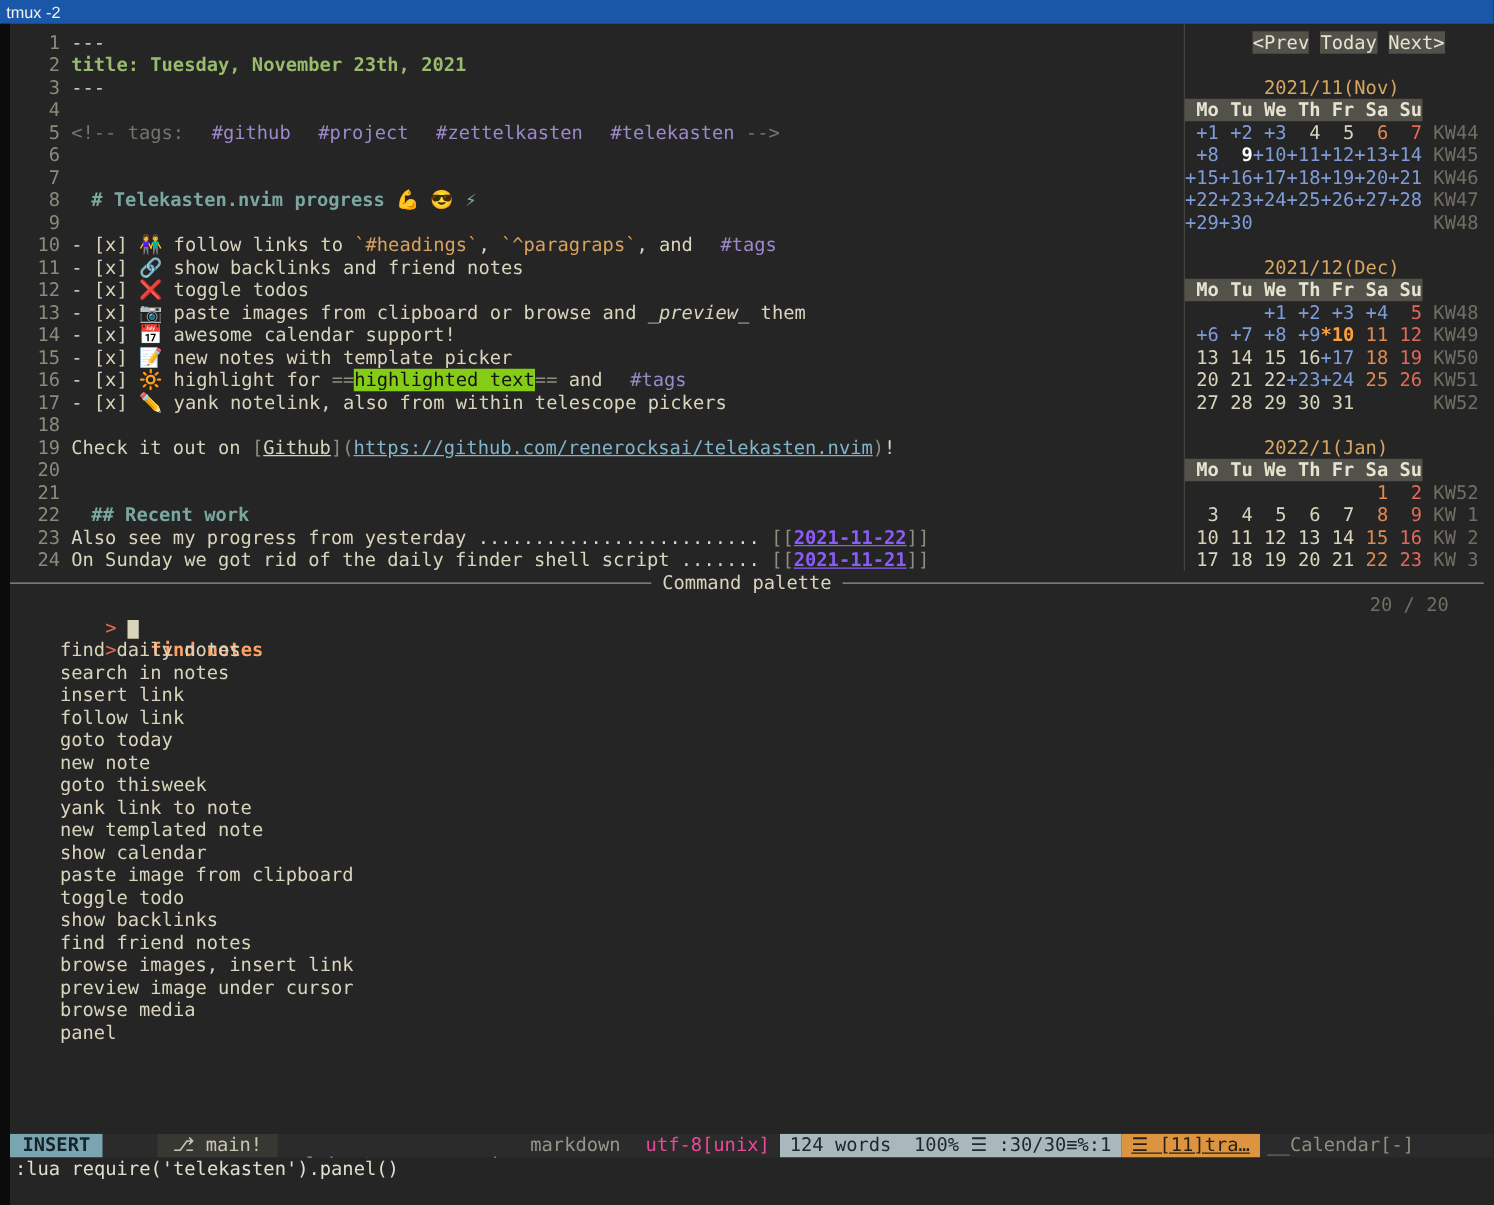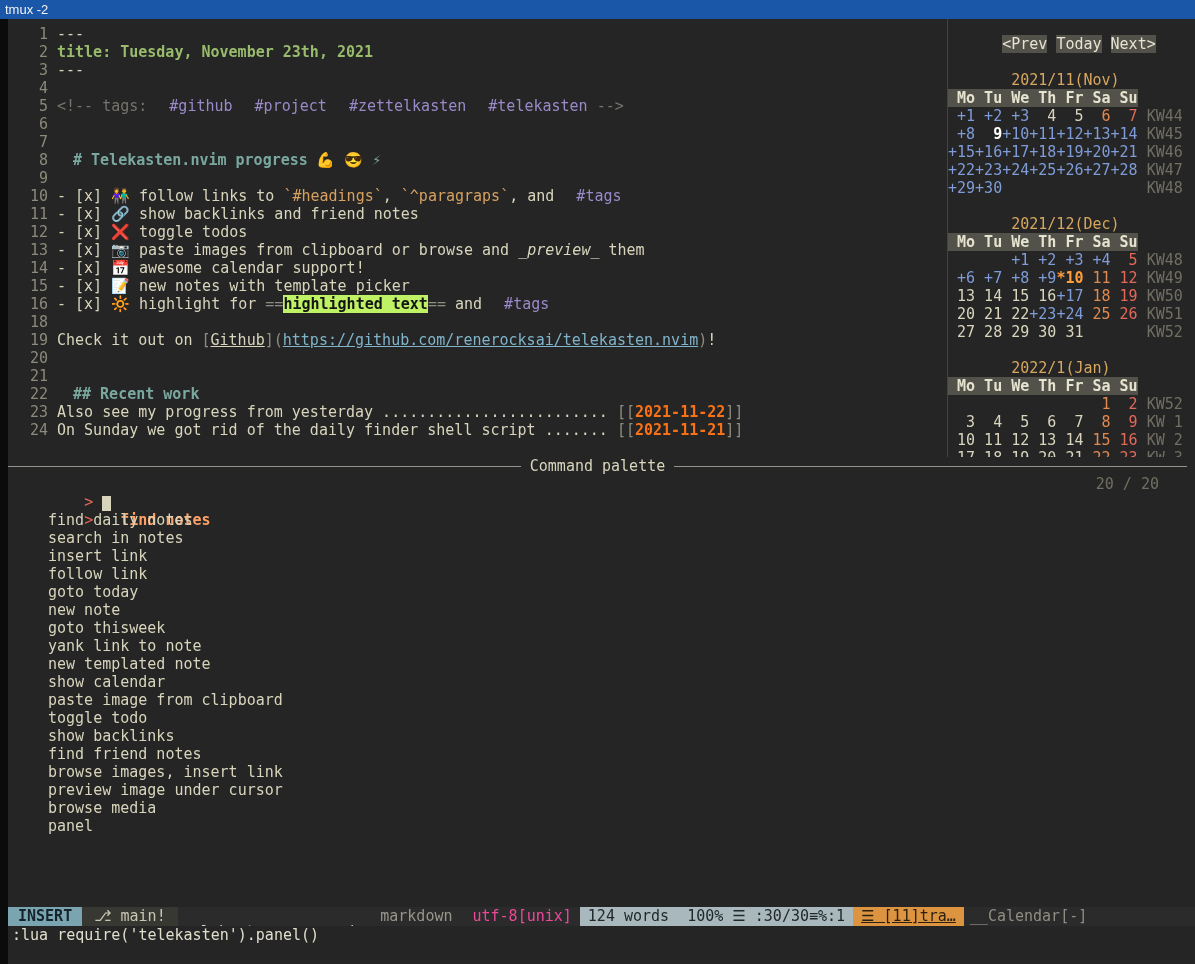--- a/index.html
+++ b/index.html
@@ -30,26 +30,26 @@
   .editor{ flex:1; padding:6px 0 0 4px; overflow:hidden; }
   .ed-row{ height:18px; line-height:18px; white-space:pre; }
   .lnum{ display:inline-block; width:36px; text-align:right; margin-right:9px; color:var(--lnum); }
   .tk-fg{ color:var(--fg); }
   .tk-title{ color:#98BB6C; font-weight:bold; }
   .tk-cm{ color:#75736B; }
   .tk-tag{ color:#9B8AC9;margin-left:13px; }
   .tk-h1{ color:#7AA89F; font-weight:bold;margin-left:16px; }
   .tk-code{ color:#D7A15F; }
   .tk-punct{ color:#8F8D7F; }
-  .tk-hl{ background:#bef264; color:#141414; font-weight:bold; }
+  .tk-hl{ background:#84cc16; color:#141414; font-weight:normal; }
   .tk-em{ font-style:italic; }
   .tk-link{ text-decoration:underline; }
   .tk-url{ color:#7FB4CA; text-decoration:underline; }
-  .tk-date{ color:#f97316; font-weight:bold; }
-  .calendar{ width:248px; border-left:1px solid #454540; padding-top:16px; overflow:hidden; }
+  .tk-date{ color:#8b5cf6; font-weight:bold; text-decoration:underline; }
+  .calendar{ width:248px; border-left:1px solid #454540; padding-top:6px; overflow:hidden; }
   .cal-row{ height:18px; line-height:18px; white-space:pre; }
   .cal-btn{ background:#52514A; color:#E6E4D0; }
   .cal-title{ color:#D7A65F; }
   .cal-head{ background:#52514A; color:#E6E4D0; font-weight:bold; }
   .cal-b{ color:#7E9CD8; }
   .cal-f{ color:var(--fg); }
   .cal-sa{ color:#E08A50; }
   .cal-su{ color:#E2695A; }
   .cal-t{ color:#FF9E3B; font-weight:bold; }
   .cal-w{ color:#FFFFFF; font-weight:bold; }
@@ -62,21 +62,21 @@
   .pal-prompt{ position:relative; height:18px; line-height:18px; padding-left:4px; white-space:pre; }
   .pal-caret{ color:#E46855; }
   .cursor{ display:inline-block; width:9px; height:15px; background:#D8D5BC; margin-left:9px; vertical-align:text-bottom; }
   .pal-counter{ position:absolute; right:36px; top:0; color:#716F63; }
   .pal-sel{ height:18px; line-height:18px; padding-left:4px; white-space:pre; }
   .pal-sel-label{ margin-left:27px; color:#FFA066; font-weight:bold; }
   .pal-item{ height:18px; line-height:18px; padding-left:40px; white-space:pre; color:var(--fg); }
   
   .status{ height:19px; line-height:19px; display:flex; background:#2B2B2B; white-space:pre; overflow:hidden; }
   .seg-mode{ background:#7AA4B0; color:#15242B; font-weight:bold; padding:0 10px; }
-  .seg-branch{ background:#383833; color:#C8C6B2; padding:0 12px; }
+  .seg-branch{ background:#383833; color:#C8C6B2; padding:0 12px;margin-left:44px; }
   .seg-file{ color:#D8D6C4; padding:0 14px;margin-top:16px; }
   .seg-ft{ color:#98968A; padding:0 12px; }
   .seg-enc{ color:#ec4899; padding:0 8px; }
   .spacer{ flex:1; }
   .seg-words{ background:#A9B8BC; color:#20282C; padding:0 8px; }
   .seg-trail{ background:#DD9440; color:#2A1F10; padding:0 8px;text-decoration:underline; }
   .seg-cal{ width:252px; color:#908E82; padding-left:6px; background:#2B2B2B; }
   
   .cmdline{ height:18px; line-height:18px; padding-left:4px; white-space:pre; color:#E0DECC; }
   .ruler{ position:relative; height:20px; line-height:19px; padding-left:4px; white-space:pre; }
@@ -103,20 +103,21 @@
           <div class="ed-row"><span class="lnum">7</span></div>
           <div class="ed-row"><span class="lnum">8</span><span class="tk-h1"># Telekasten.nvim progress 💪 😎 ⚡</span></div>
           <div class="ed-row"><span class="lnum">9</span></div>
           <div class="ed-row"><span class="lnum">10</span><span class="tk-fg">- [x] 👫 follow links to </span><span class="tk-code">`#headings`</span><span class="tk-fg">, </span><span class="tk-code">`^paragraps`</span><span class="tk-fg">, and </span><span class="tk-tag">#tags</span></div>
           <div class="ed-row"><span class="lnum">11</span><span class="tk-fg">- [x] 🔗 show backlinks and friend notes</span></div>
           <div class="ed-row"><span class="lnum">12</span><span class="tk-fg">- [x] ❌ toggle todos</span></div>
           <div class="ed-row"><span class="lnum">13</span><span class="tk-fg">- [x] 📷 paste images from clipboard or browse and </span><span class="tk-em">_preview_</span><span class="tk-fg"> them</span></div>
           <div class="ed-row"><span class="lnum">14</span><span class="tk-fg">- [x] 📅 awesome calendar support!</span></div>
           <div class="ed-row"><span class="lnum">15</span><span class="tk-fg">- [x] 📝 new notes with template picker</span></div>
           <div class="ed-row"><span class="lnum">16</span><span class="tk-fg">- [x] 🔆 highlight for </span><span class="tk-punct">==</span><span class="tk-hl">highlighted text</span><span class="tk-punct">==</span><span class="tk-fg"> and </span><span class="tk-tag">#tags</span></div>
+          <div class="ed-row"><span class="lnum">17</span><span class="tk-fg">- [x] ✏️ yank notelink, also from within telescope pickers</span></div>
           <div class="ed-row"><span class="lnum">18</span></div>
           <div class="ed-row"><span class="lnum">19</span><span class="tk-fg">Check it out on </span><span class="tk-punct">[</span><span class="tk-link">Github</span><span class="tk-punct">](</span><span class="tk-url">https://github.com/renerocksai/telekasten.nvim</span><span class="tk-punct">)</span><span class="tk-fg">!</span></div>
           <div class="ed-row"><span class="lnum">20</span></div>
           <div class="ed-row"><span class="lnum">21</span></div>
           <div class="ed-row"><span class="lnum">22</span><span class="tk-h1">## Recent work</span></div>
           <div class="ed-row"><span class="lnum">23</span><span class="tk-fg">Also see my progress from yesterday ......................... </span><span class="tk-punct">[[</span><span class="tk-date">2021-11-22</span><span class="tk-punct">]]</span></div>
           <div class="ed-row"><span class="lnum">24</span><span class="tk-fg">On Sunday we got rid of the daily finder shell script ....... </span><span class="tk-punct">[[</span><span class="tk-date">2021-11-21</span><span class="tk-punct">]]</span></div>
         </div>
       <div class="calendar">
           <div class="cal-row"><span>      </span><span class="cal-btn">&lt;Prev</span><span> </span><span class="cal-btn">Today</span><span> </span><span class="cal-btn">Next&gt;</span></div>

